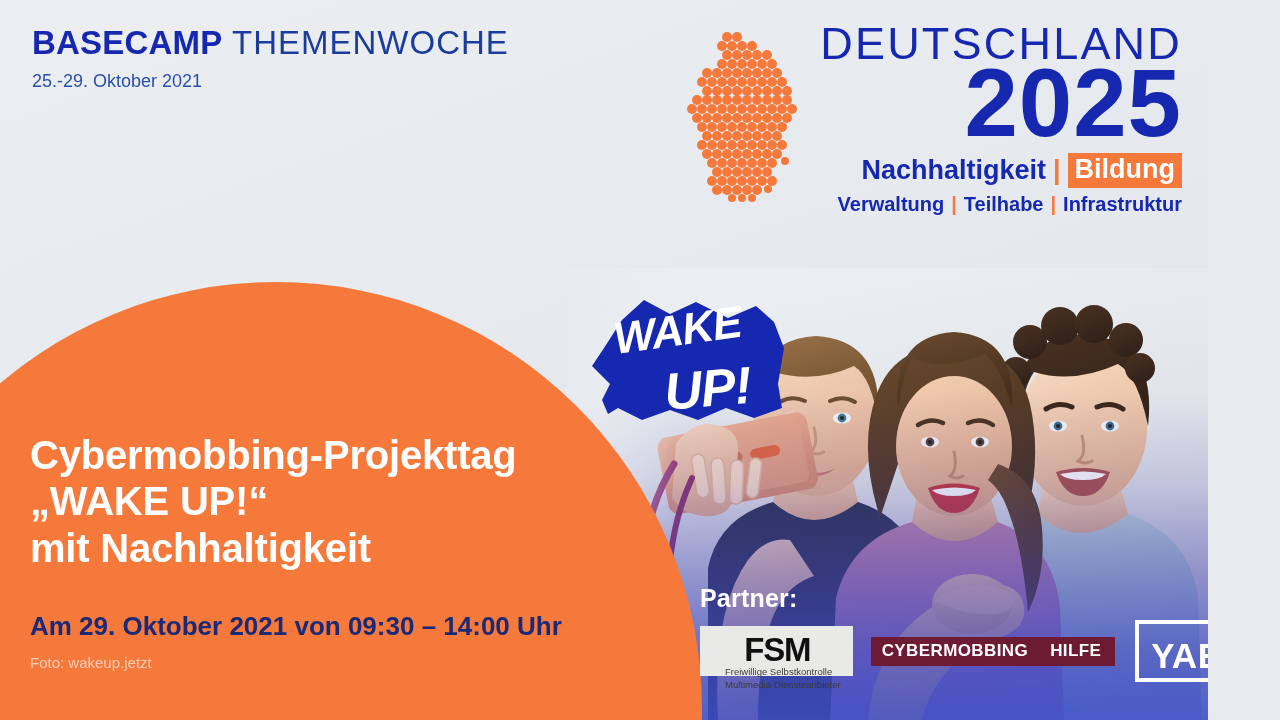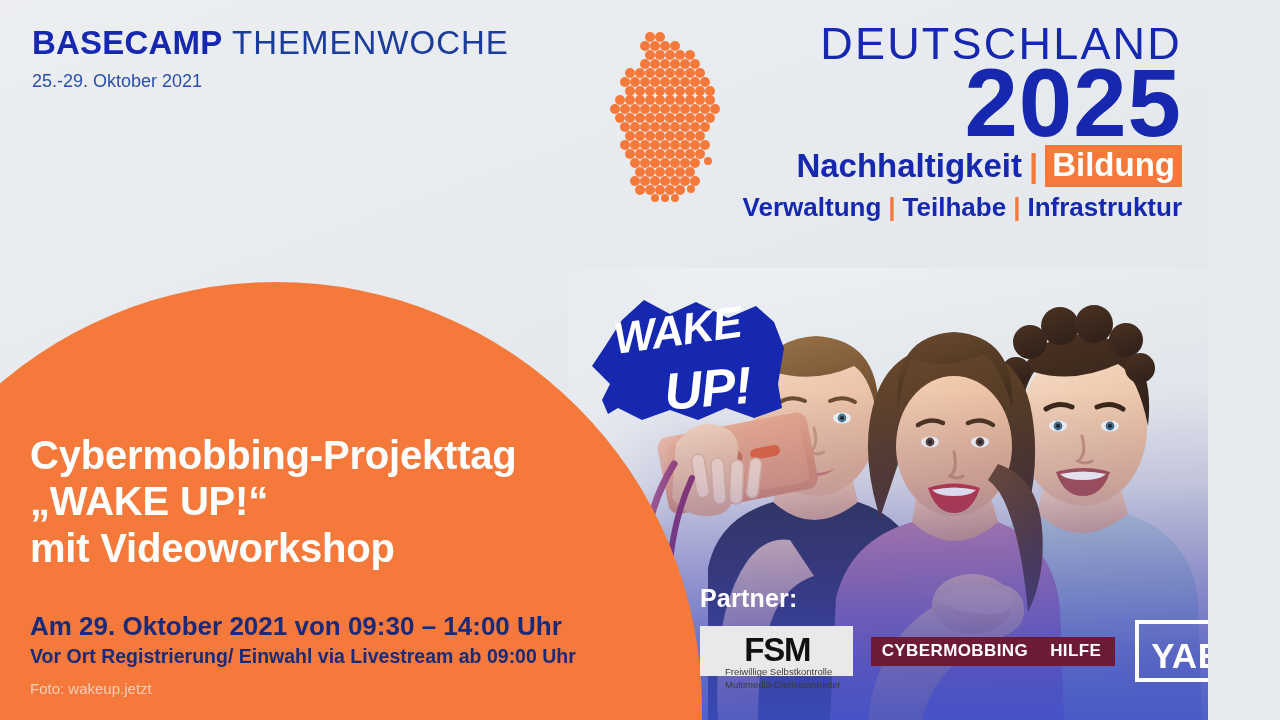--- a/index.html
+++ b/index.html
@@ -20,22 +20,22 @@
   .header-date{margin-top:12px;font-size:18px;color:#2a4fa8;font-weight:400;}
 
   
   .logo{position:absolute;right:26px;top:22px;z-index:30;display:flex;align-items:flex-start;}
   .logo-map{width:120px;height:172px;position:relative;margin-right:14px;margin-top:8px;}
   .logo-map svg{display:block;}
   .logo-text{display:flex;flex-direction:column;align-items:flex-end;}
   .logo-deutschland{font-size:45px;font-weight:normal;color:#1628b0;letter-spacing:2.2px;line-height:.98;}
   .logo-year{font-size:96px;font-weight:bold;color:#1628b0;letter-spacing:1px;line-height:.86;margin-top:-4px;}
   .logo-tags1,.logo-tags2{display:flex;align-items:center;font-weight:bold;white-space:nowrap;}
-  .logo-tags1{font-size:33px;margin-top:0;}
-  .logo-tags2{font-size:26px;margin-top:5px;}
+  .logo-tags1{font-size:27px;margin-top:8px;}
+  .logo-tags2{font-size:20px;margin-top:5px;}
   .tag{color:#1628b0;}
   .tag-sep{color:#f5793b;margin:0 7px;font-weight:bold;}
   .tag-hl{background:#f5793b;color:#fff;padding:1px 7px 3px 7px;}
 
   
   .photo{position:absolute;right:0;top:268px;width:640px;height:452px;overflow:hidden;z-index:10;}
   .photo-fade{position:absolute;inset:0;
     background:linear-gradient(100deg,rgba(232,236,240,1) 0%,rgba(232,236,240,.92) 5%,rgba(232,236,240,0) 20%);
     z-index:9;pointer-events:none;}
   .photo-tint{position:absolute;left:0;right:0;bottom:0;height:330px;z-index:8;pointer-events:none;
@@ -408,24 +408,23 @@
       </g>
     </svg>
   </div>
 
   <div class="circle"></div>
 
   <div class="circle-content">
     <div class="promo-title">
       <div>Cybermobbing-Projekttag</div>
       <div>„WAKE UP!“</div>
-      <div>mit Videoworkshop</div>
+      <div>mit Nachhaltigkeit</div>
     </div>
     <div class="promo-when">Am 29. Oktober 2021 von 09:30 – 14:00 Uhr</div>
-    <div class="promo-sub">Vor Ort Registrierung/ Einwahl via Livestream ab 09:00 Uhr</div>
     <div class="promo-credit">Foto: wakeup.jetzt</div>
   </div>
 
   <div class="partners">
     <div class="partners-label">Partner:</div>
     <div class="partner-row">
 
       <div class="logo-fsm">
         <div class="fsm-mark">FSM</div>
         <div class="fsm-lines">

